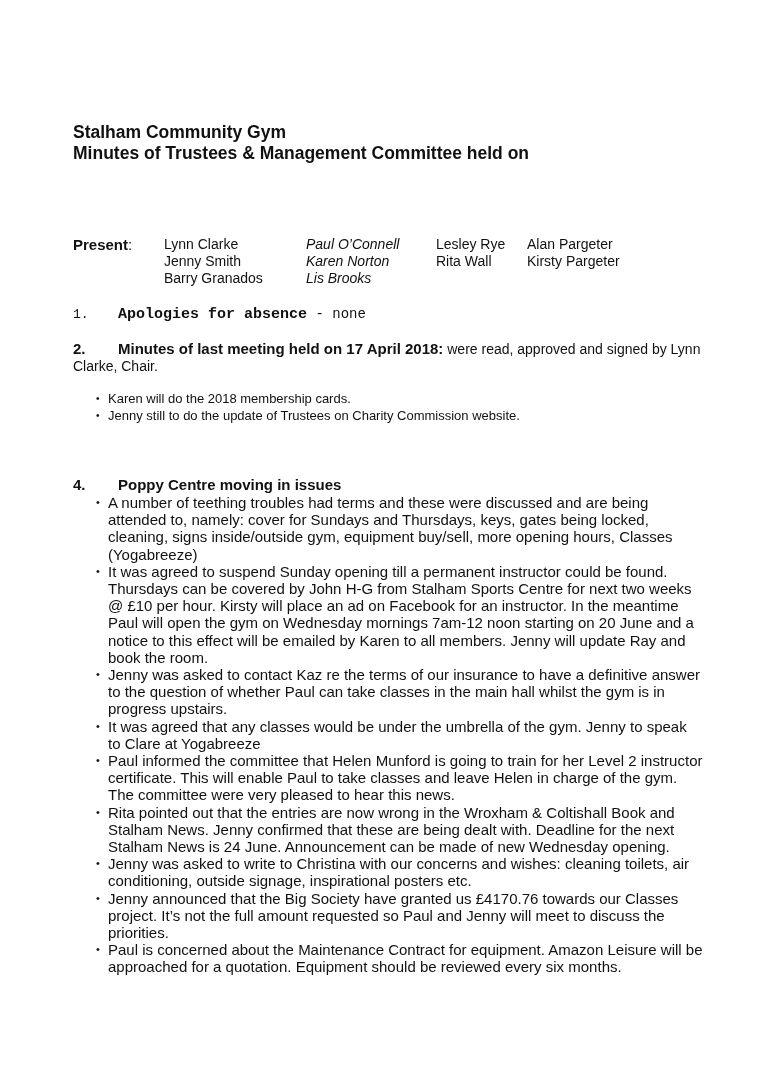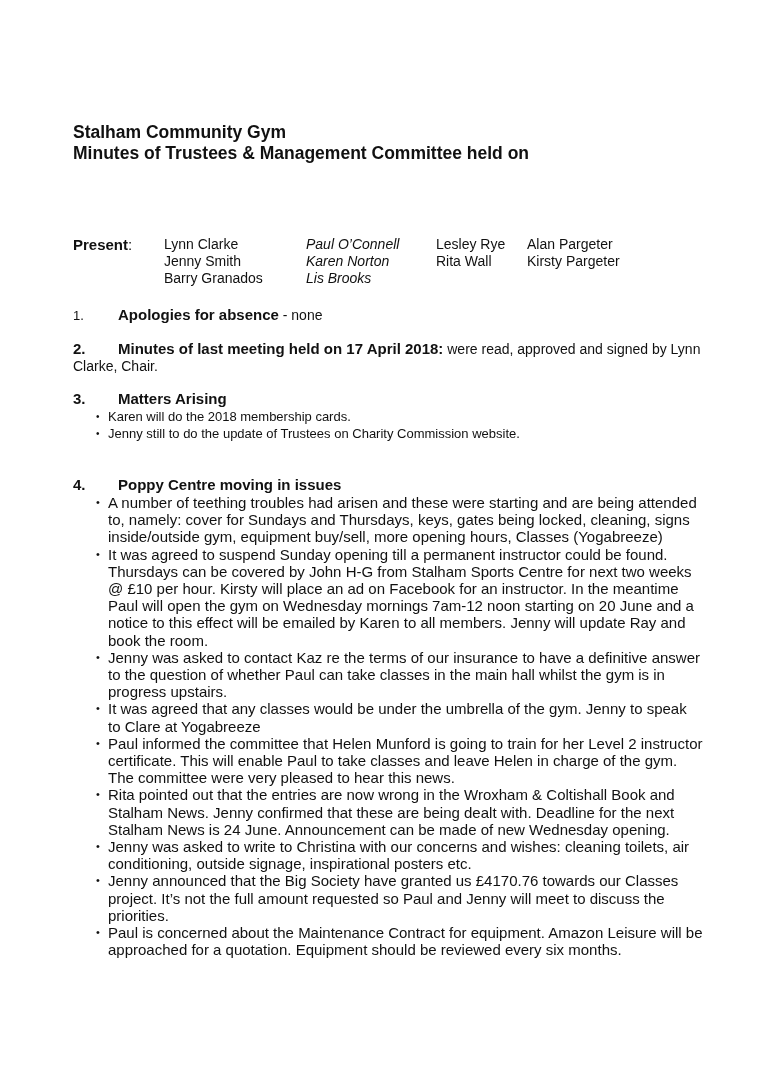--- a/index.html
+++ b/index.html
@@ -9,21 +9,21 @@
   .title { font-weight: bold; font-size: 17.5px; line-height: 21px; margin: 0; }
   .present { position: absolute; top: 114px; left: 0; font-size: 14px; line-height: 17px; width: 630px; }
   .present-label { position: absolute; left: 0; top: 0; font-weight: bold; font-size: 15px; }
   .present-label .colon { font-weight: normal; }
   .col { position: absolute; top: 0; }
   .col div { height: 17px; }
   .c1 { left: 91px; } .c2 { left: 233px; font-style: italic; } .c3 { left: 363px; } .c4 { left: 454px; }
   .sec { position: absolute; left: 0; width: 630px; font-size: 14px; line-height: 17px; }
   .num { display: inline-block; width: 45px; }
   .hd { font-weight: bold; font-size: 15px; }
-  .s1 { top: 184px; }
+  .s1 { top: 184px; font-family: Liberation Mono, monospace; }
   .s2 { top: 218px; }
   .s3 { top: 268px; }
   .s4 { top: 354px; }
   ul { list-style: none; margin: 0; padding: 0; }
   ul.small li { position: relative; padding-left: 35px; font-size: 13px; line-height: 17px; }
   ul.small li::before { content: "•"; position: absolute; left: 23px; font-size: 10px; }
   ul.big li { position: relative; padding-left: 35px; font-size: 15px; line-height: 17.2px; }
   ul.big li::before { content: "•"; position: absolute; left: 23px; font-size: 11px; }
   .body-num { font-size: 13px; }
 </style>
@@ -60,31 +60,30 @@
 
   <div class="sec s1">
     <span class="num body-num">1.</span><span class="hd">Apologies for absence</span><span> - none</span>
   </div>
 
   <div class="sec s2">
     <span class="num hd">2.</span><span class="hd">Minutes of last meeting held on 17 April 2018:</span><span> were read, approved and signed by Lynn Clarke, Chair.</span>
   </div>
 
   <div class="sec s3">
-    <div><span class="num hd">3.</span><span class="hd">Matters Arising</span></div>
     <ul class="small">
       <li>Karen will do the 2018 membership cards.</li>
       <li>Jenny still to do the update of Trustees on Charity Commission website.</li>
     </ul>
   </div>
 
   <div class="sec s4">
     <div><span class="num hd">4.</span><span class="hd">Poppy Centre moving in issues</span></div>
     <ul class="big">
-      <li>A number of teething troubles had arisen and these were starting and are being attended to, namely: cover for Sundays and Thursdays, keys, gates being locked, cleaning, signs inside/outside gym, equipment buy/sell, more opening hours, Classes (Yogabreeze)</li>
+      <li>A number of teething troubles had terms and these were discussed and are being attended to, namely: cover for Sundays and Thursdays, keys, gates being locked, cleaning, signs inside/outside gym, equipment buy/sell, more opening hours, Classes (Yogabreeze)</li>
       <li>It was agreed to suspend Sunday opening till a permanent instructor could be found. Thursdays can be covered by John H-G from Stalham Sports Centre for next two weeks @ £10 per hour. Kirsty will place an ad on Facebook for an instructor. In the meantime Paul will open the gym on Wednesday mornings 7am-12 noon starting on 20 June and a notice to this effect will be emailed by Karen to all members. Jenny will update Ray and book the room.</li>
       <li>Jenny was asked to contact Kaz re the terms of our insurance to have a definitive answer to the question of whether Paul can take classes in the main hall whilst the gym is in progress upstairs.</li>
       <li>It was agreed that any classes would be under the umbrella of the gym. Jenny to speak to Clare at Yogabreeze</li>
       <li>Paul informed the committee that Helen Munford is going to train for her Level 2 instructor certificate. This will enable Paul to take classes and leave Helen in charge of the gym. The committee were very pleased to hear this news.</li>
       <li>Rita pointed out that the entries are now wrong in the Wroxham &amp; Coltishall Book and Stalham News. Jenny confirmed that these are being dealt with. Deadline for the next Stalham News is 24 June. Announcement can be made of new Wednesday opening.</li>
       <li>Jenny was asked to write to Christina with our concerns and wishes: cleaning toilets, air conditioning, outside signage, inspirational posters etc.</li>
       <li>Jenny announced that the Big Society have granted us £4170.76 towards our Classes project. It’s not the full amount requested so Paul and Jenny will meet to discuss the priorities.</li>
       <li>Paul is concerned about the Maintenance Contract for equipment. Amazon Leisure will be approached for a quotation. Equipment should be reviewed every six months.</li>
     </ul>
   </div>

